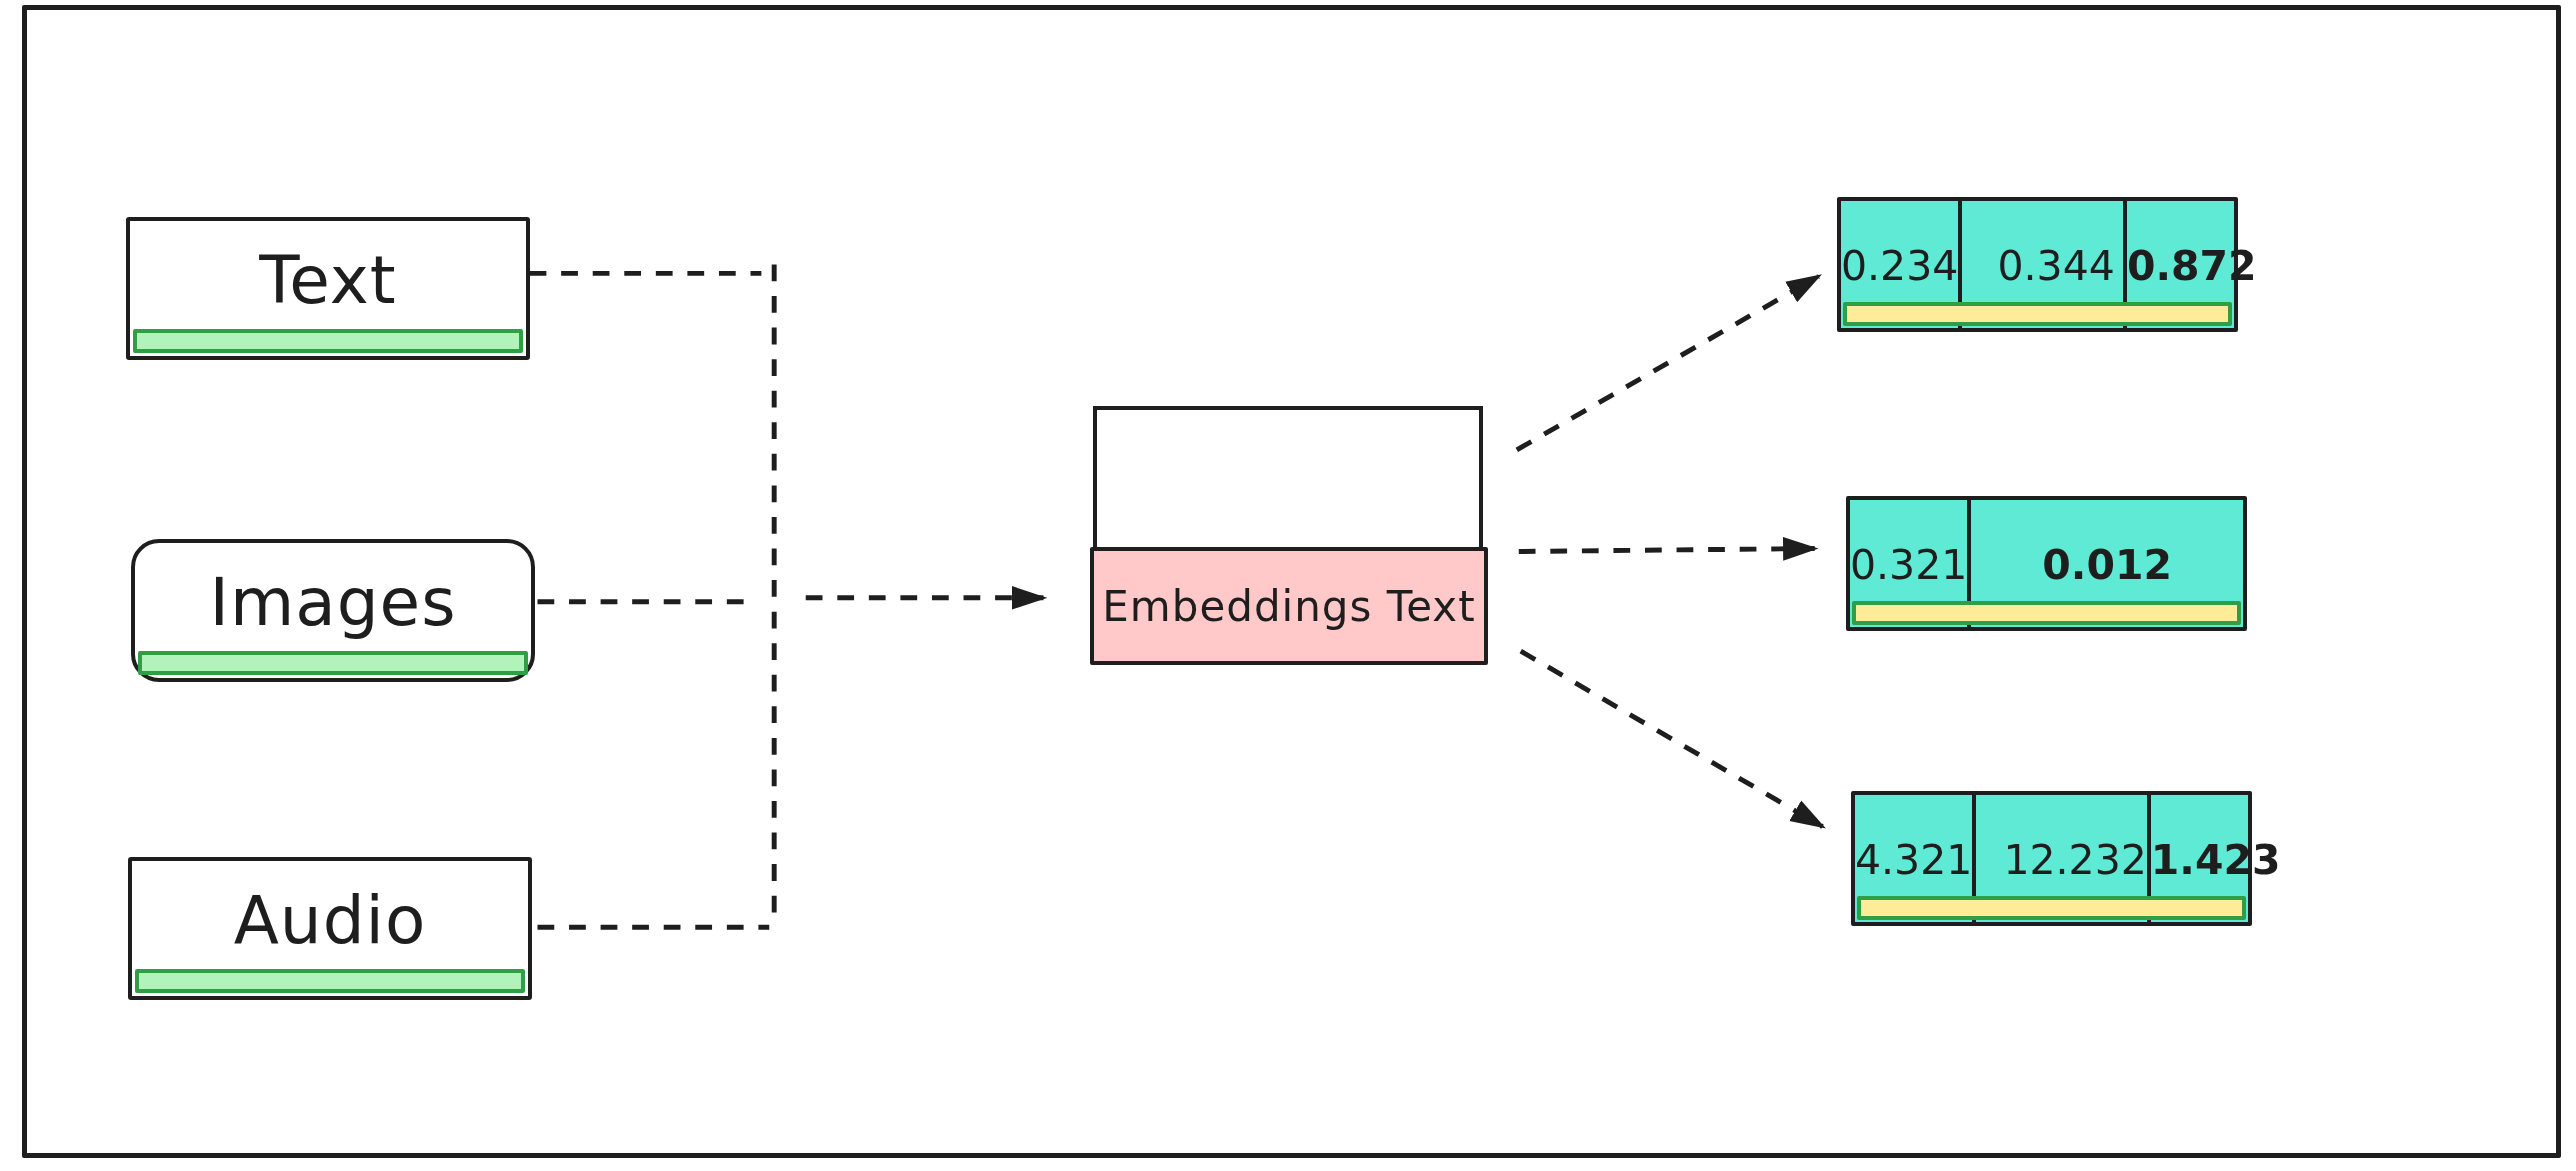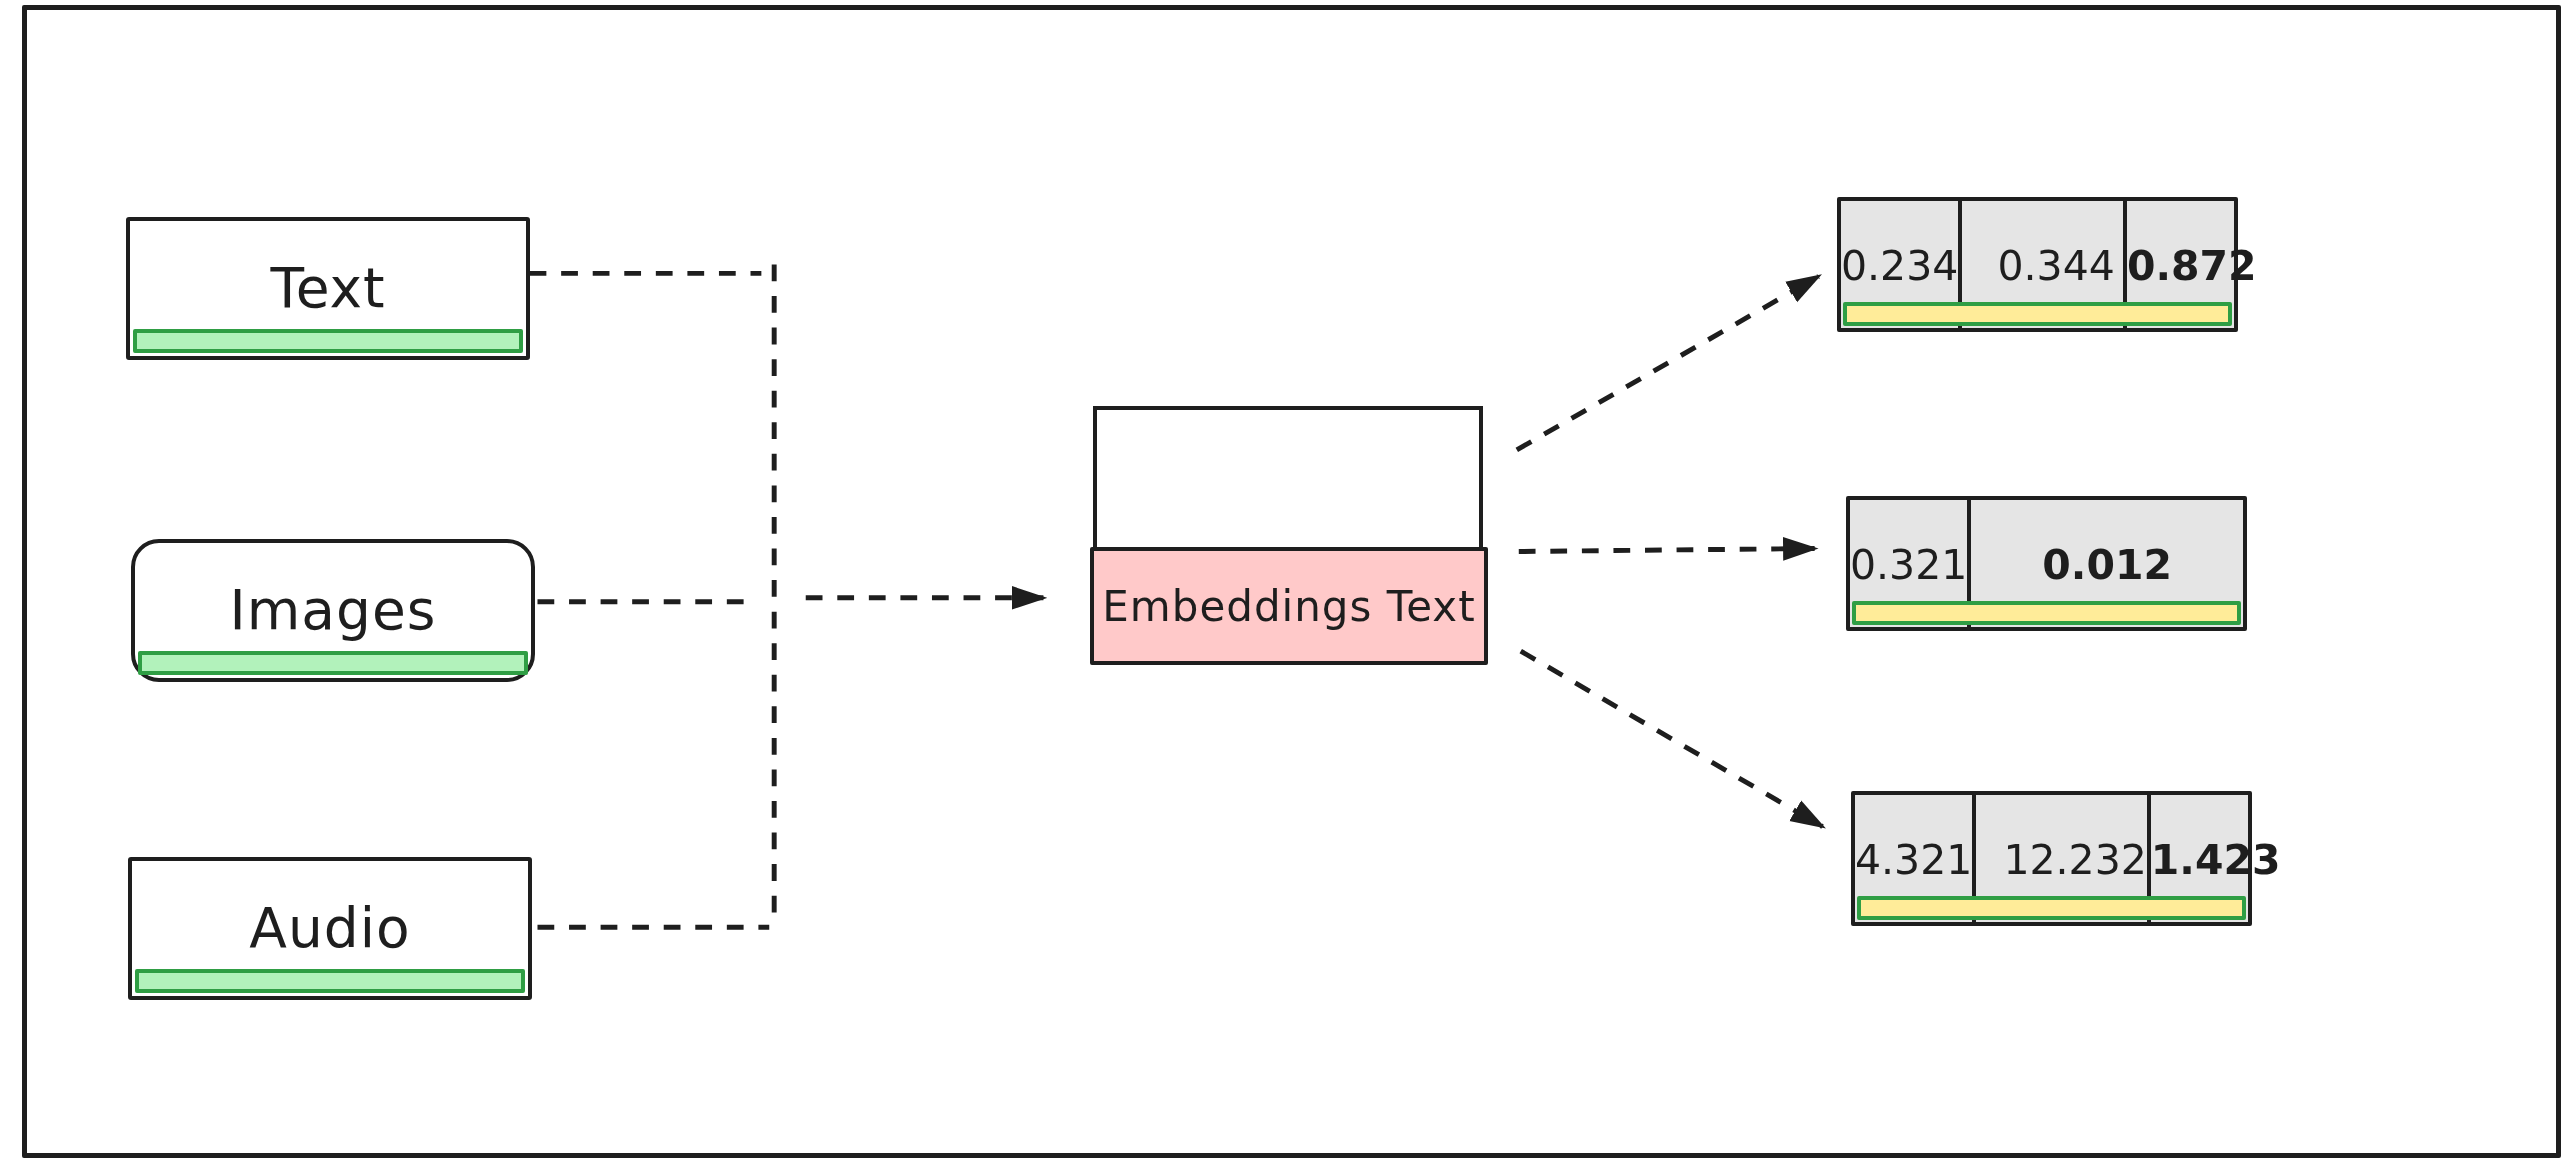--- a/index.html
+++ b/index.html
@@ -34,23 +34,23 @@
   
   .input-box{
     position:absolute;
     width:404px; height:143px;
     border:4px solid var(--stroke);
     border-radius:3px;
     background:#ffffff;
   }
   .input-box .label-area{
     position:absolute;
-    left:0; right:0; top:12px; height:110px;
+    left:0; right:0; top:4px; height:110px;
     display:flex; align-items:center; justify-content:center;
-    font-size:55px;
+    font-size:66px;
     letter-spacing:1px;
   }
   .input-box .green-strip{
     position:absolute;
     left:3px; right:3px; bottom:3px;
     height:24px;
     background:var(--green-fill);
     border:4px solid var(--green-stroke);
     border-radius:2px;
   }
@@ -82,21 +82,21 @@
     font-size:42px;
     letter-spacing:1px;
   }
 
   
   .vector-box{
     position:absolute;
     width:401px; height:135px;
     border:4px solid var(--stroke);
     border-radius:2px;
-    background:#e5e5e5;
+    background:#5eead4;
   }
   .vector-cells{
     position:absolute;
     left:0; right:0; top:0; height:104px;
     display:flex;
   }
   .vector-cell{
     display:flex; align-items:center; justify-content:center;
     font-size:41px;
     height:129px; 

